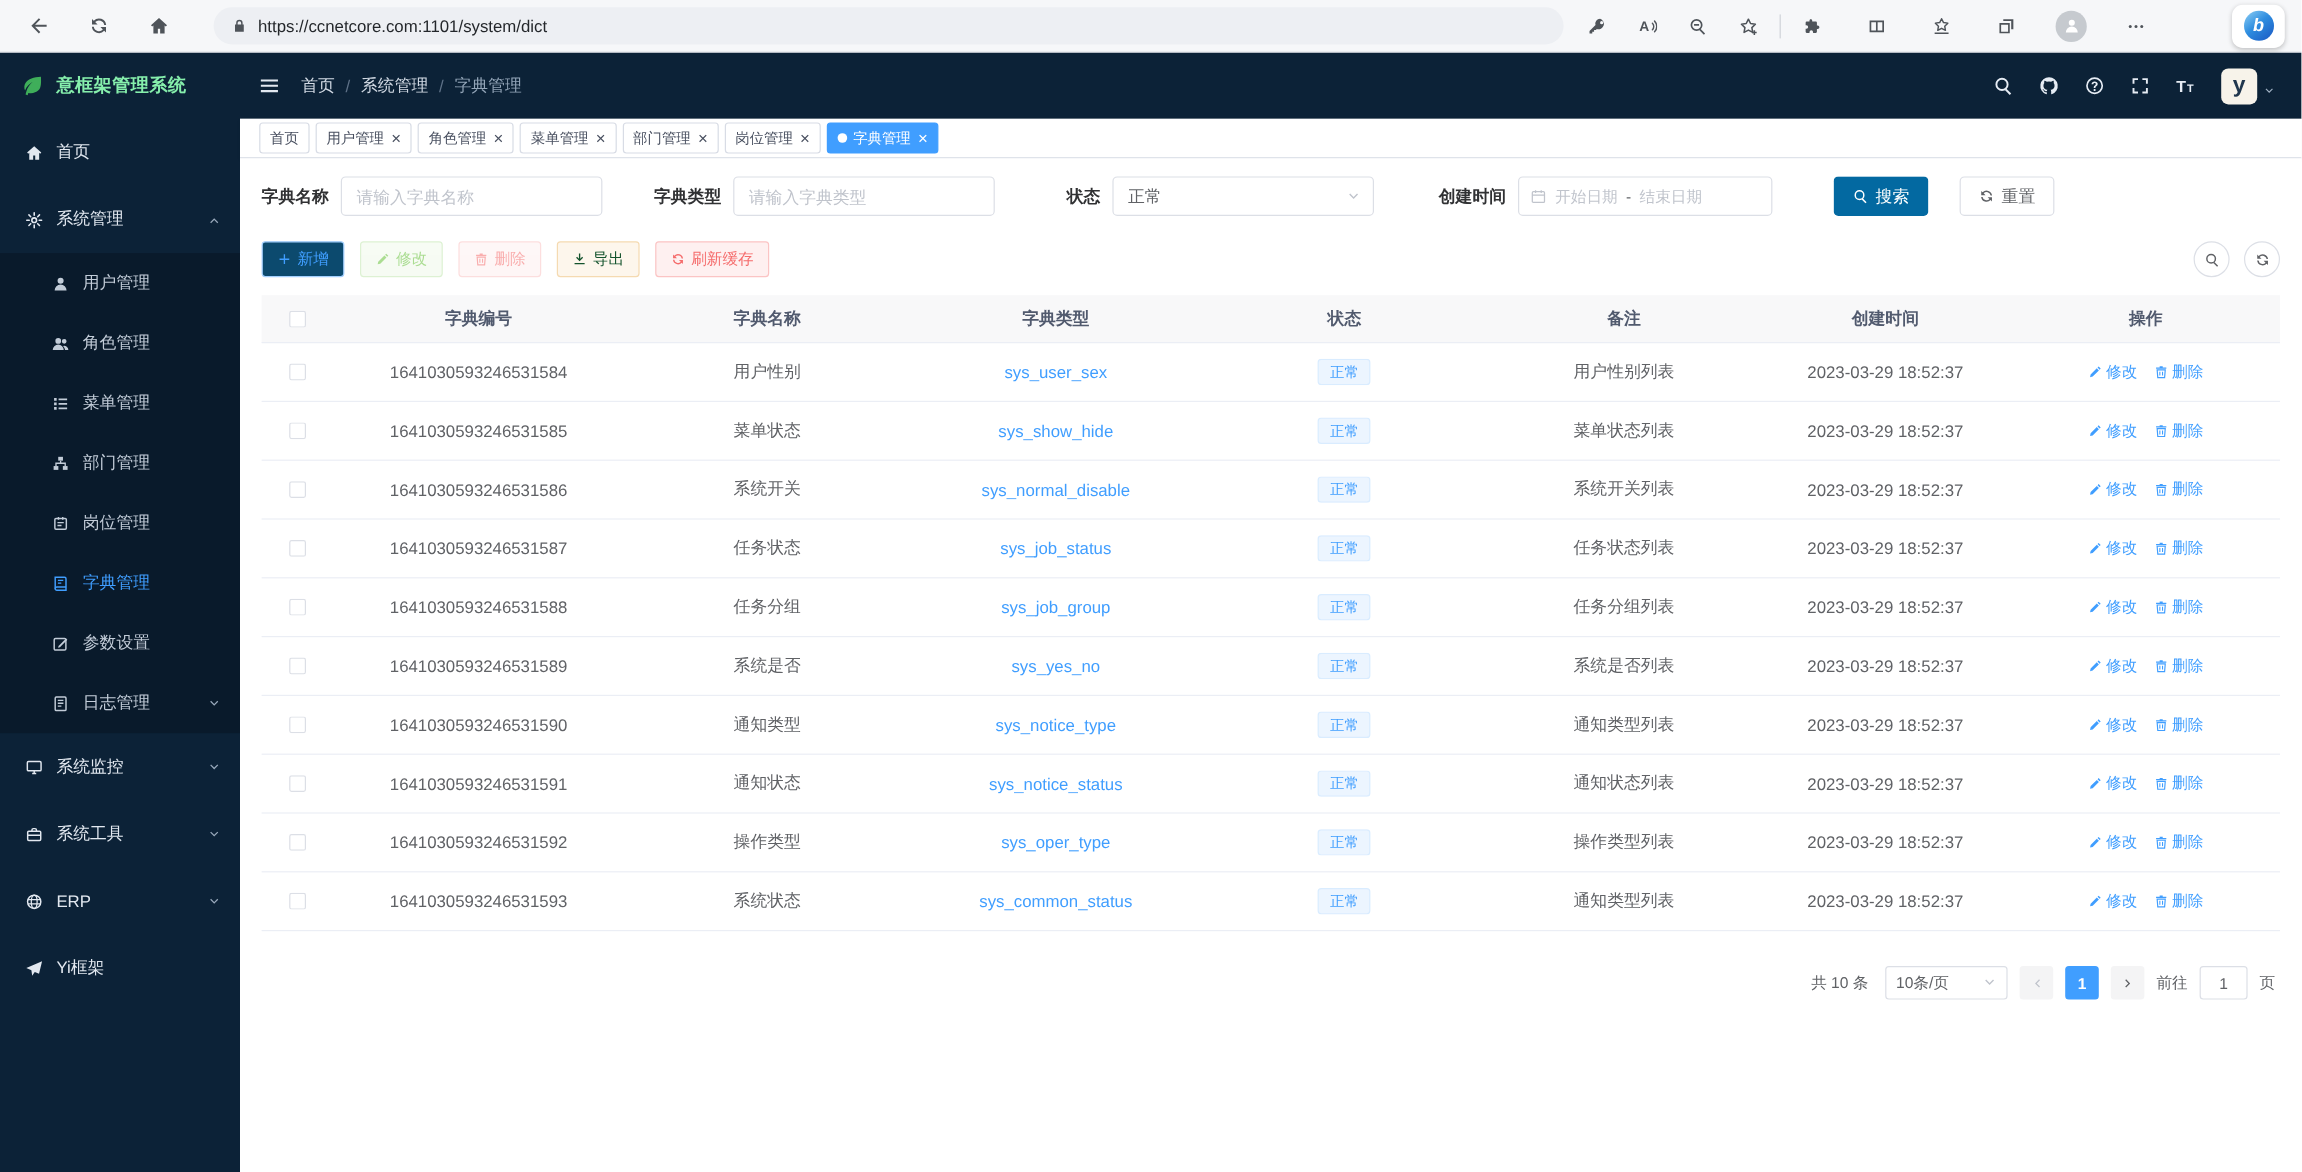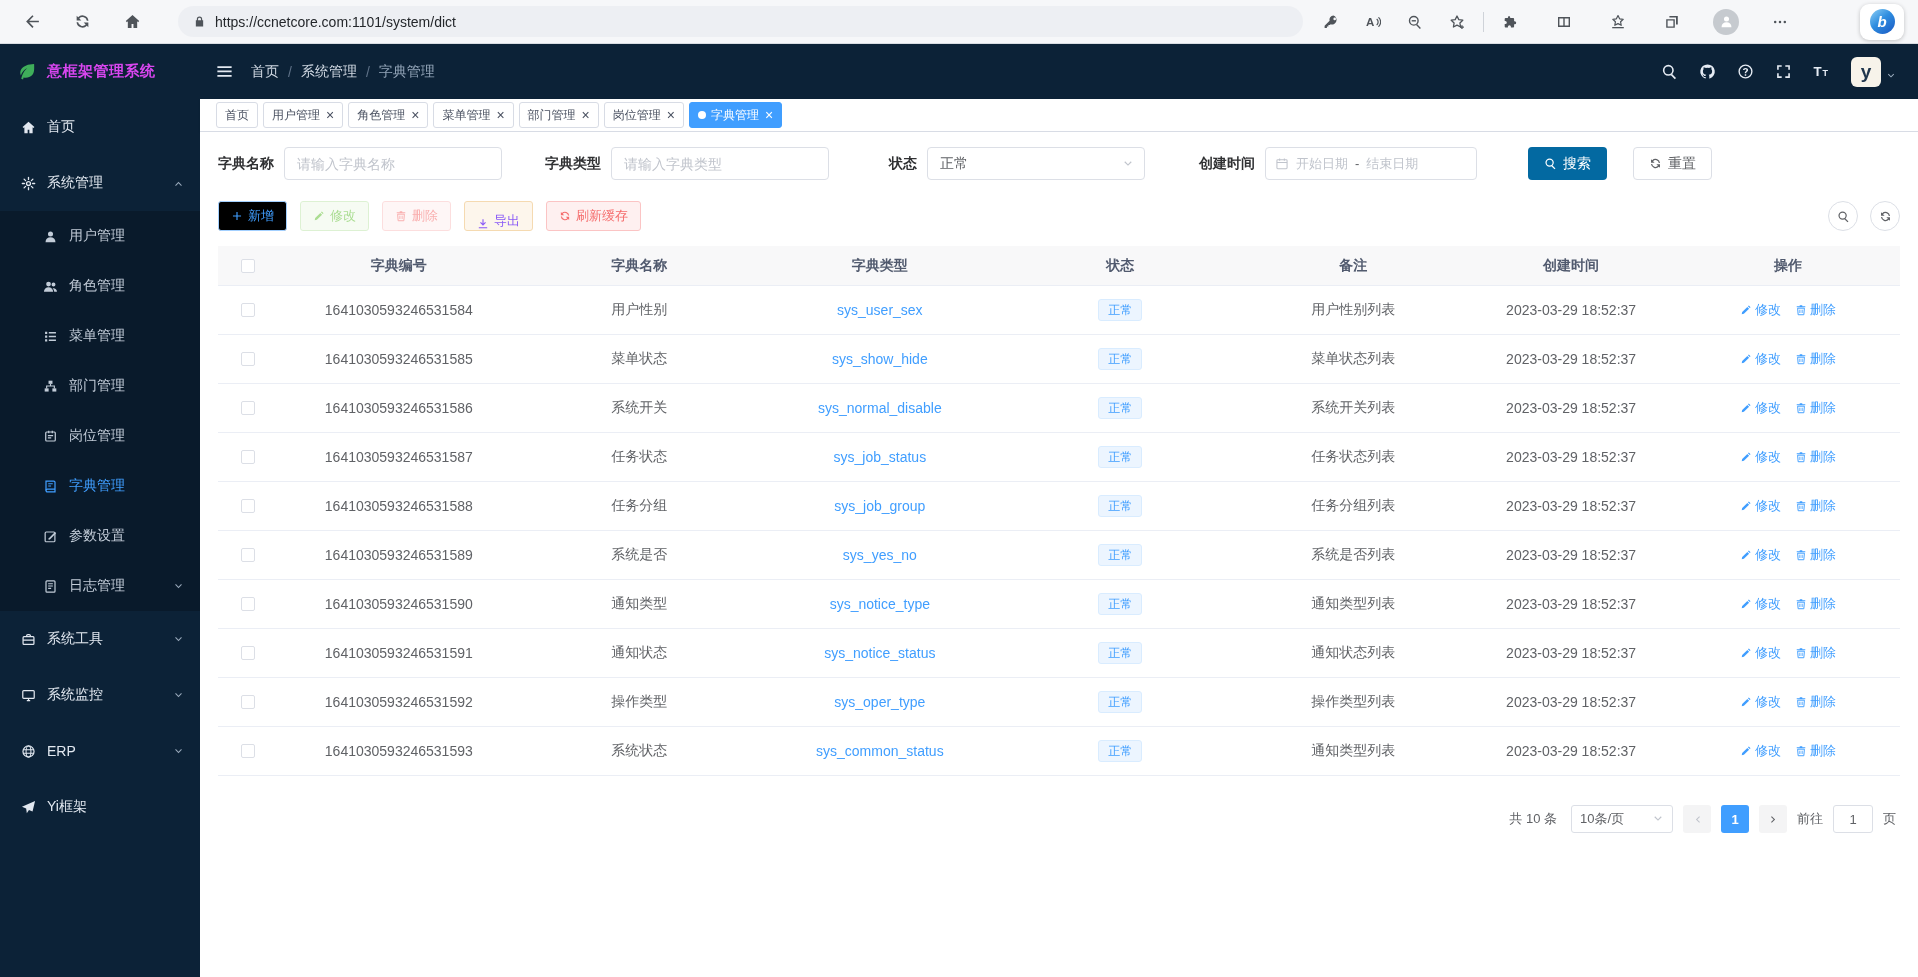--- a/index.html
+++ b/index.html
@@ -25,21 +25,21 @@
 .avatar span{display:flex;}
 .bing-btn{margin-left:auto;width:44px;height:36px;background:#fff;border-radius:9px;box-shadow:0 1px 4px rgba(0,0,0,.22);display:flex;align-items:center;justify-content:center;}
 .bing-circle{width:25px;height:25px;border-radius:50%;background:linear-gradient(140deg,#8fd0f5 0%,#2f8ee0 45%,#1a57c2 100%);color:#fff;display:flex;align-items:center;justify-content:center;}
 .bing-circle::after{content:"b";font-weight:700;font-size:15px;font-style:italic;}
 
 
 .app{flex:1;display:flex;min-height:0;}
 .sidebar{flex:0 0 200px;background:#0c2237;display:flex;flex-direction:column;overflow:hidden;}
 .logo{height:55px;flex:0 0 55px;display:flex;align-items:center;padding-left:16px;gap:10px;}
 .logo-leaf{color:#3fae5a;font-size:21px;display:flex;}
-.logo-text{color:#d946ef;font-size:15px;font-weight:700;letter-spacing:.5px;white-space:nowrap;}
+.logo-text{color:#86efac;font-size:15px;font-weight:700;letter-spacing:.5px;white-space:nowrap;}
 .menu{flex:1;}
 .menu-item{height:56px;display:flex;align-items:center;padding-left:21px;gap:11px;font-size:14px;color:#e2e8f0;position:relative;cursor:pointer;}
 .submenu{background:#091a2b;}
 .submenu .menu-item{height:50px;padding-left:43px;color:#c2ccd8;}
 .menu-item.active{color:#409eff;}
 .mi-icon{font-size:15px;display:flex;}
 .mi-chev{position:absolute;right:16px;font-size:11px;color:#98a8ba;display:flex;}
 
 .main{flex:1;display:flex;flex-direction:column;min-width:0;}
 .app-header{flex:0 0 55px;background:#0c2237;display:flex;align-items:center;padding:0 22px 0 15px;}
@@ -76,24 +76,24 @@
 .f-dates .cal{display:flex;font-size:14px;}
 .f-dates .dsep{color:#606266;}
 .btn{height:33px;border-radius:4px;font-size:14px;display:inline-flex;align-items:center;gap:6px;padding:0 15px;border:1px solid transparent;}
 .btn span[data-icon]{display:flex;font-size:13px;}
 .btn-primary{background:#0369a1;color:#fff;margin-right:26px;}
 .btn-default{background:#fff;border-color:#dcdfe6;color:#606266;}
 
 .toolbar{display:flex;align-items:center;margin-top:21px;}
 .tbtn{height:30px;border-radius:3px;font-size:13px;display:inline-flex;align-items:center;gap:5px;padding:0 12px;border:1px solid;margin-right:13px;}
 .tbtn span[data-icon]{display:flex;font-size:12px;}
-.tb-primary{background:#000000;border-color:#a3d0ff;color:#409eff;align-items:center;}
+.tb-primary{background:#0c4a6e;border-color:#a3d0ff;color:#409eff;align-items:center;}
 .tb-success{background:#f0f9eb;border-color:#c2e7b0;color:#67c23a;}
 .tb-danger{background:#fef0f0;border-color:#fbc4c4;color:#f56c6c;}
-.tb-warning{background:#fdf6ec;border-color:#f5dab1;color:#8b5cf6;align-items:flex-end;}
+.tb-warning{background:#fdf6ec;border-color:#f5dab1;color:#14532d;}
 .tbtn.disabled{opacity:.55;cursor:not-allowed;}
 .toolbar-right{margin-left:auto;display:flex;gap:12px;}
 .circle-btn{width:30px;height:30px;border-radius:50%;border:1px solid #dcdfe6;background:#fff;color:#606266;display:flex;align-items:center;justify-content:center;font-size:13px;}
 .circle-btn span{display:flex;}
 
 
 .tbl{margin-top:15px;}
 .tr{display:flex;align-items:center;border-bottom:1px solid #ebeef5;}
 .thead{background:#f8f8f9;height:40px;}
 #tbody .tr{height:49px;color:#606266;}
@@ -354,39 +354,39 @@
               <span class="mi-chev">
                 <svg viewBox="0 0 16 16" width="1em" height="1em" fill="currentColor" aria-hidden="true">
                   <path d="m3.1 5.5 1.1-1.1L8 8.2l3.8-3.8 1.1 1.1L8 10.4z"></path>
                 </svg>
               </span>
             </div>
           </div>
           <div class="menu-item">
             <span class="mi-icon">
               <svg viewBox="0 0 16 16" width="1em" height="1em" fill="currentColor" aria-hidden="true">
+                <rect x="1.9" y="2.8" width="12.2" height="8.2" rx="1" fill="none" stroke="currentColor" stroke-width="1.3"></rect>
+                <path d="M6.2 13.4h3.6M8 11v2.4" stroke="currentColor" stroke-width="1.3" fill="none"></path>
+              </svg>
+            </span>
+            <span class="mi-label">系统监控</span>
+            <span class="mi-chev">
+              <svg viewBox="0 0 16 16" width="1em" height="1em" fill="currentColor" aria-hidden="true">
+                <path d="m3.1 5.5 1.1-1.1L8 8.2l3.8-3.8 1.1 1.1L8 10.4z"></path>
+              </svg>
+            </span>
+          </div>
+          <div class="menu-item">
+            <span class="mi-icon">
+              <svg viewBox="0 0 16 16" width="1em" height="1em" fill="currentColor" aria-hidden="true">
                 <rect x="2.2" y="5" width="11.6" height="8.2" rx="1" fill="none" stroke="currentColor" stroke-width="1.3"></rect>
                 <path d="M6 5V4a1.3 1.3 0 0 1 1.3-1.3h1.4A1.3 1.3 0 0 1 10 4v1M2.2 8.6h11.6" fill="none" stroke="currentColor" stroke-width="1.3"></path>
               </svg>
             </span>
             <span class="mi-label">系统工具</span>
-            <span class="mi-chev">
-              <svg viewBox="0 0 16 16" width="1em" height="1em" fill="currentColor" aria-hidden="true">
-                <path d="m3.1 5.5 1.1-1.1L8 8.2l3.8-3.8 1.1 1.1L8 10.4z"></path>
-              </svg>
-            </span>
-          </div>
-          <div class="menu-item">
-            <span class="mi-icon">
-              <svg viewBox="0 0 16 16" width="1em" height="1em" fill="currentColor" aria-hidden="true">
-                <rect x="1.9" y="2.8" width="12.2" height="8.2" rx="1" fill="none" stroke="currentColor" stroke-width="1.3"></rect>
-                <path d="M6.2 13.4h3.6M8 11v2.4" stroke="currentColor" stroke-width="1.3" fill="none"></path>
-              </svg>
-            </span>
-            <span class="mi-label">系统监控</span>
             <span class="mi-chev">
               <svg viewBox="0 0 16 16" width="1em" height="1em" fill="currentColor" aria-hidden="true">
                 <path d="m3.1 5.5 1.1-1.1L8 8.2l3.8-3.8 1.1 1.1L8 10.4z"></path>
               </svg>
             </span>
           </div>
           <div class="menu-item">
             <span class="mi-icon">
               <svg viewBox="0 0 16 16" width="1em" height="1em" fill="currentColor" aria-hidden="true">
                 <circle cx="8" cy="8" r="5.9" fill="none" stroke="currentColor" stroke-width="1.3"></circle>

